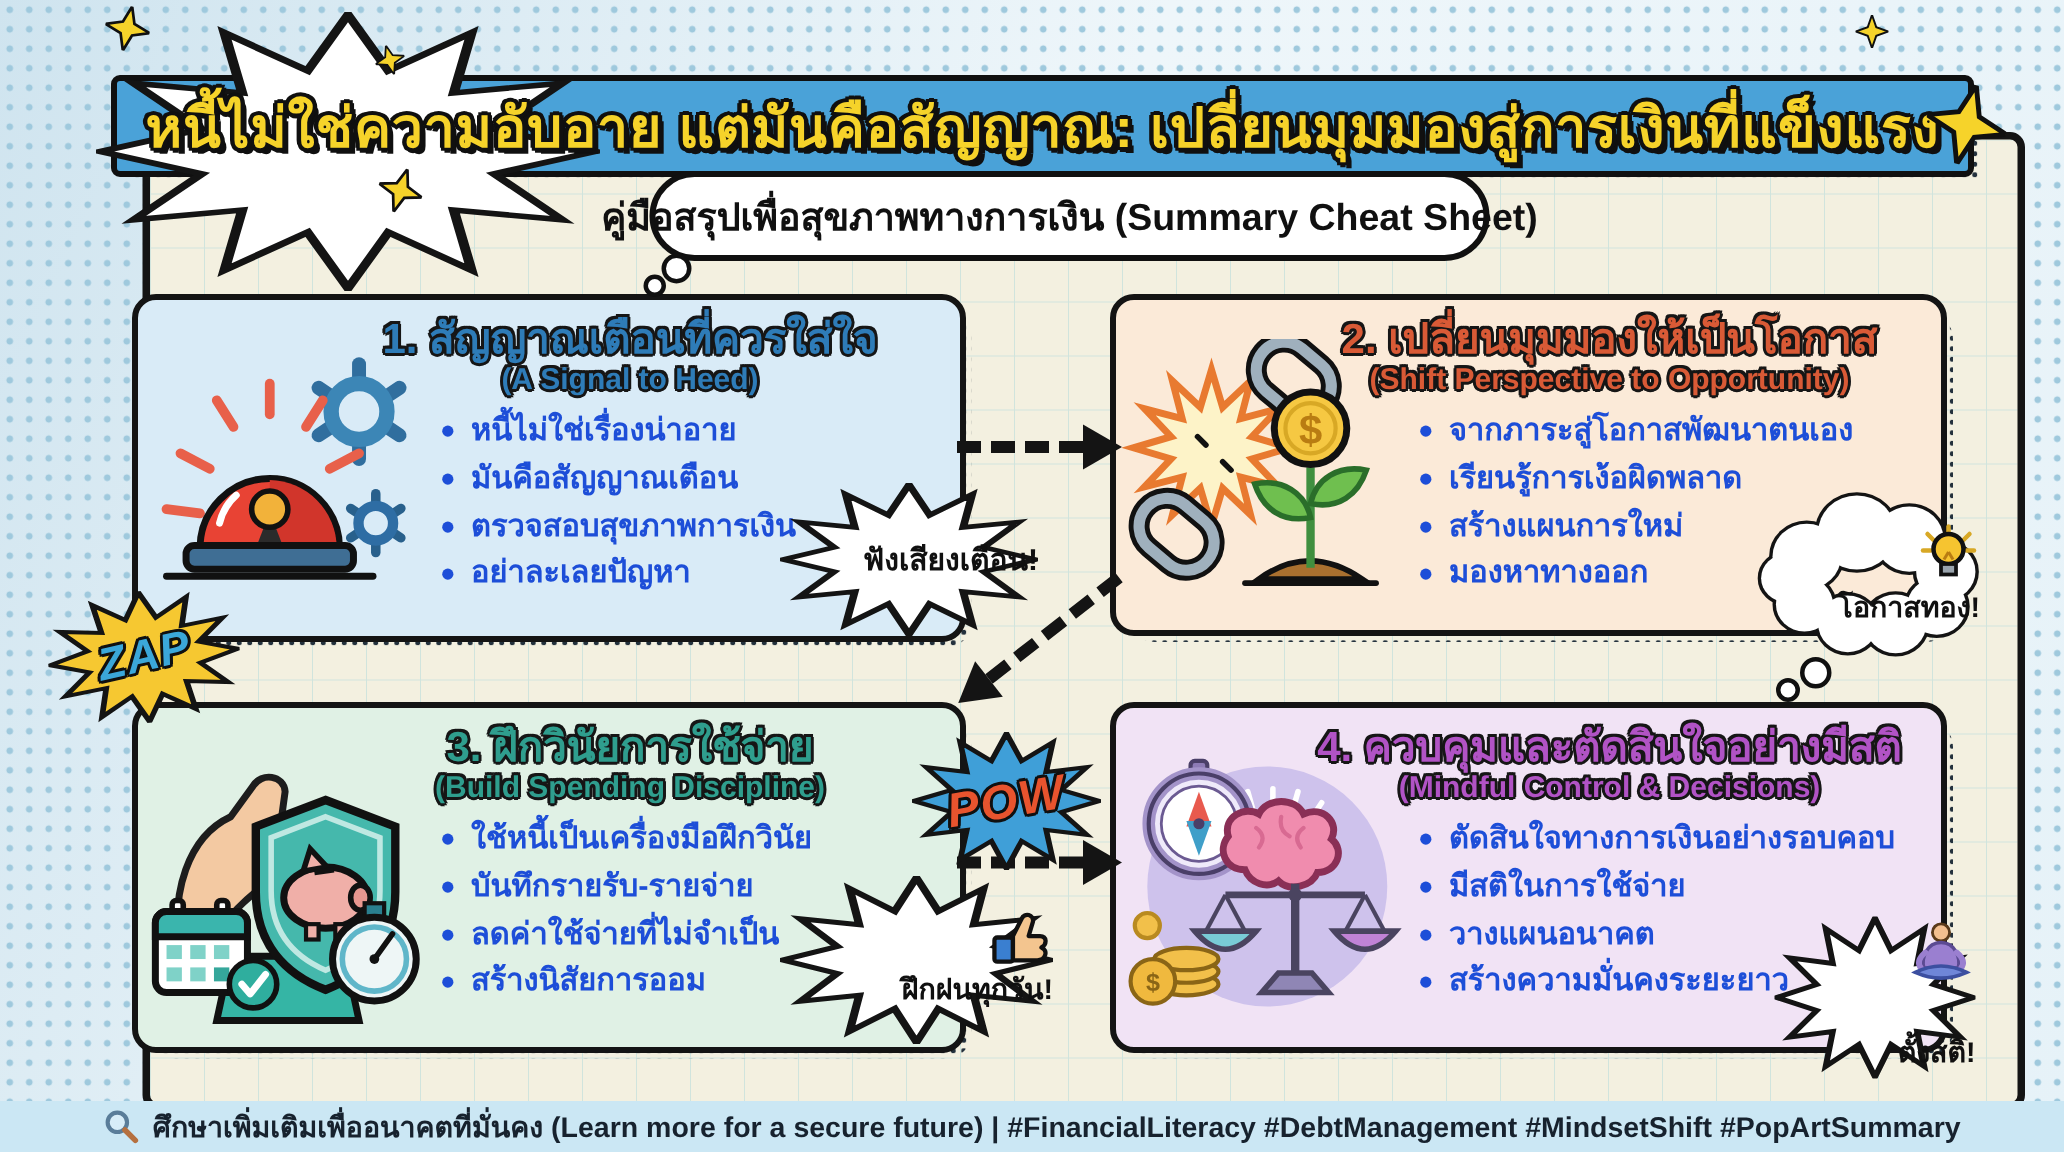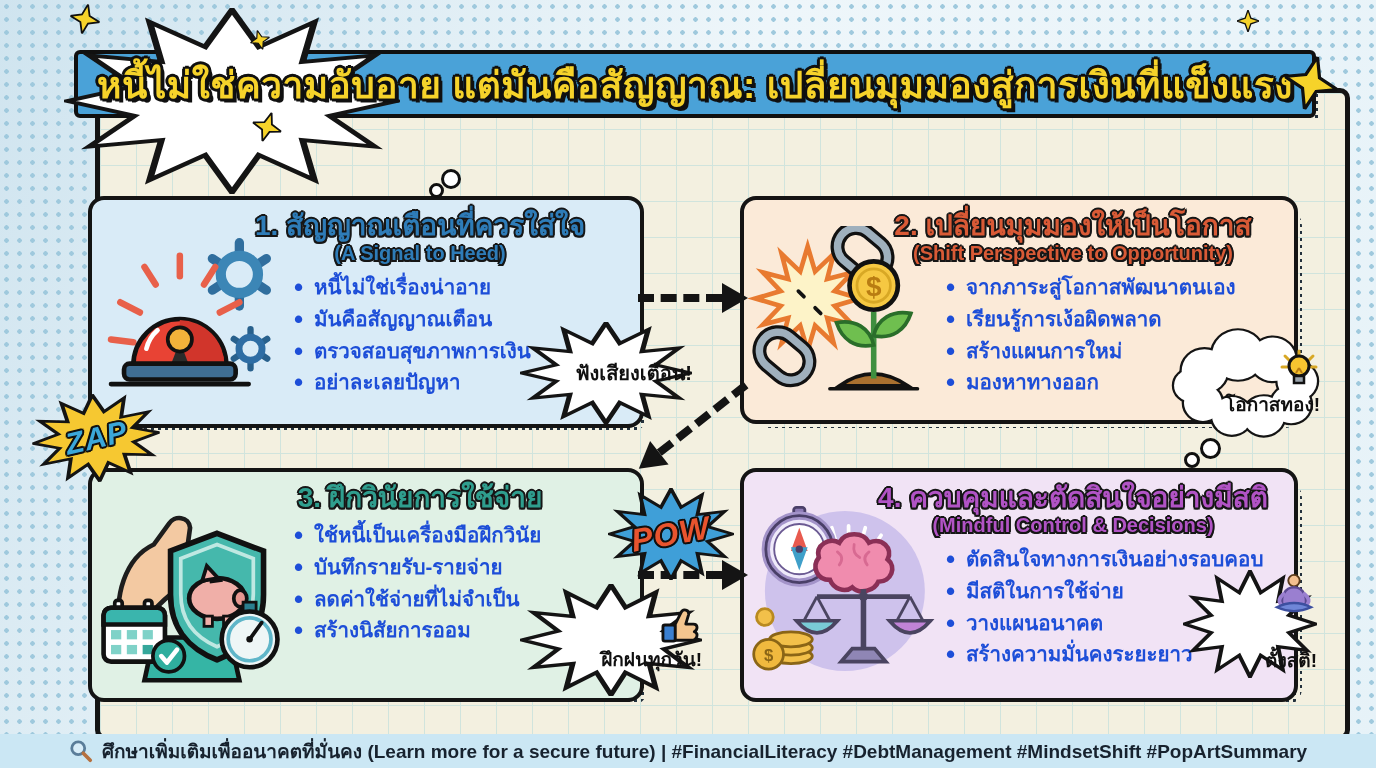--- a/index.html
+++ b/index.html
@@ -93,21 +93,21 @@
   .bubble{position:absolute;z-index:5;display:flex;flex-direction:column;
     align-items:flex-end;justify-content:center;}
   .bubble>svg.bg{position:absolute;left:0;top:0;width:100%;height:100%;}
   .bubble .btxt{position:relative;font-size:20px;font-weight:bold;color:#101010;white-space:nowrap;}
   .bubble .bicon{position:relative;}
   .bb1{left:520px;top:322px;width:172px;height:102px;}
   .bb2{left:1168px;top:326px;width:152px;height:116px;}
   .bb2 .btxt{font-size:19px;}
   .bb3{left:520px;top:584px;width:182px;height:112px;}
   .bb3 .btxt{font-size:19px;}
-  .bb4{left:1183px;top:570px;width:134px;height:108px;gap:32px;}
+  .bb4{left:1183px;top:611px;width:134px;height:108px;gap:32px;}
   .bb4 .btxt{font-size:19px;}
   .cloud-tail1{left:1200px;top:438px;width:15px;height:15px;z-index:5;position:absolute;
     background:#fff;border:3px solid #101010;border-radius:50%;}
   .cloud-tail2{left:1184px;top:452px;width:10px;height:10px;z-index:5;position:absolute;
     background:#fff;border:3px solid #101010;border-radius:50%;}
   
   .excl{position:absolute;z-index:6;display:flex;align-items:center;justify-content:center;}
   .excl>svg.bg{position:absolute;left:0;top:0;width:100%;height:100%;}
   .zap{left:32px;top:394px;width:128px;height:88px;transform:rotate(-5deg);}
   .zap .etxt{position:relative;font-size:30px;font-style:italic;font-weight:bold;
@@ -149,20 +149,23 @@
   <svg class="star" style="left:252px;top:112px;width:30px;height:30px;transform:rotate(18deg);" viewBox="0 0 100 100">
       <path d="M50 0 L63 37 L100 50 L63 63 L50 100 L37 63 L0 50 L37 37 Z" fill="#f6d32a" stroke="#101010" stroke-width="6"></path>
     </svg>
   <svg class="star" style="left:1237px;top:10px;width:22px;height:22px;" viewBox="0 0 100 100">
       <path d="M50 0 L63 37 L100 50 L63 63 L50 100 L37 63 L0 50 L37 37 Z" fill="#f6d32a" stroke="#101010" stroke-width="6"></path>
     </svg>
   <svg class="star" style="left:1284px;top:56px;width:54px;height:54px;transform:rotate(14deg);" viewBox="0 0 100 100">
       <path d="M50 0 L63 37 L100 50 L63 63 L50 100 L37 63 L0 50 L37 37 Z" fill="#f6d32a" stroke="#101010" stroke-width="6"></path>
     </svg>
 
+  <div class="subtitle">
+    <span>คู่มือสรุปเพื่อสุขภาพทางการเงิน (Summary Cheat Sheet)</span>
+  </div>
   <div class="tail tail1"></div>
   <div class="tail tail2"></div>
 
   <div class="panel p1">
     <div class="picon">
       <svg viewBox="0 0 200 200">
         <g transform="translate(152,52)">
           <g stroke="#306e9e" stroke-width="10" stroke-linecap="round">
             <line x1="0" y1="-34" x2="0" y2="-23"></line>
               <line x1="29" y1="-17" x2="20" y2="-11"></line>
@@ -277,20 +280,21 @@
         <circle cx="76" cy="170" r="17" fill="#2fae9e" stroke="#111111" stroke-width="4"></circle>
         <path d="M68 170 L74 177 L85 163" fill="none" stroke="#ffffff" stroke-width="5" stroke-linecap="round" stroke-linejoin="round"></path>
         <rect x="156" y="112" width="14" height="10" fill="#2a7f8f" stroke="#111111" stroke-width="3"></rect>
         <circle cx="163" cy="152" r="30" fill="#eef6f6" stroke="#111111" stroke-width="5"></circle>
         <circle cx="163" cy="152" r="23" fill="none" stroke="#5fb6c9" stroke-width="4"></circle>
         <line x1="163" y1="152" x2="176" y2="134" stroke="#111111" stroke-width="4" stroke-linecap="round"></line>
         <circle cx="163" cy="152" r="3.5" fill="#111111"></circle>
       </svg>
     </div>
     <div class="pheading ol2">3. ฝึกวินัยการใช้จ่าย</div>
+    <div class="psub ol2">(Build Spending Discipline)</div>
     <ul class="pbullets">
       <li>ใช้หนี้เป็นเครื่องมือฝึกวินัย</li>
       <li>บันทึกรายรับ-รายจ่าย</li>
       <li>ลดค่าใช้จ่ายที่ไม่จำเป็น</li>
       <li>สร้างนิสัยการออม</li>
     </ul>
   </div>
 
   <div class="panel p4">
     <div class="picon">

